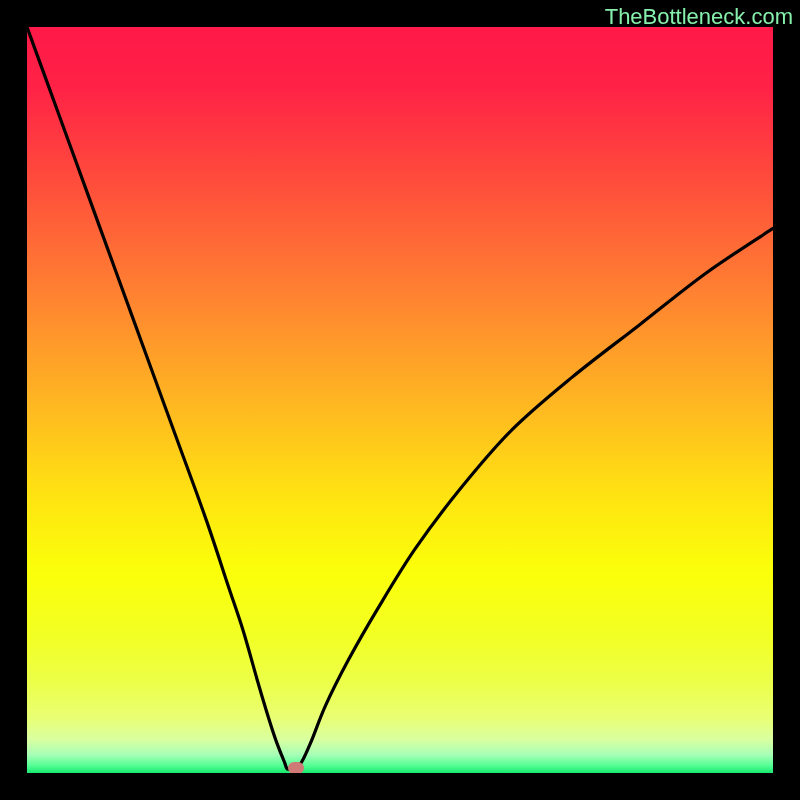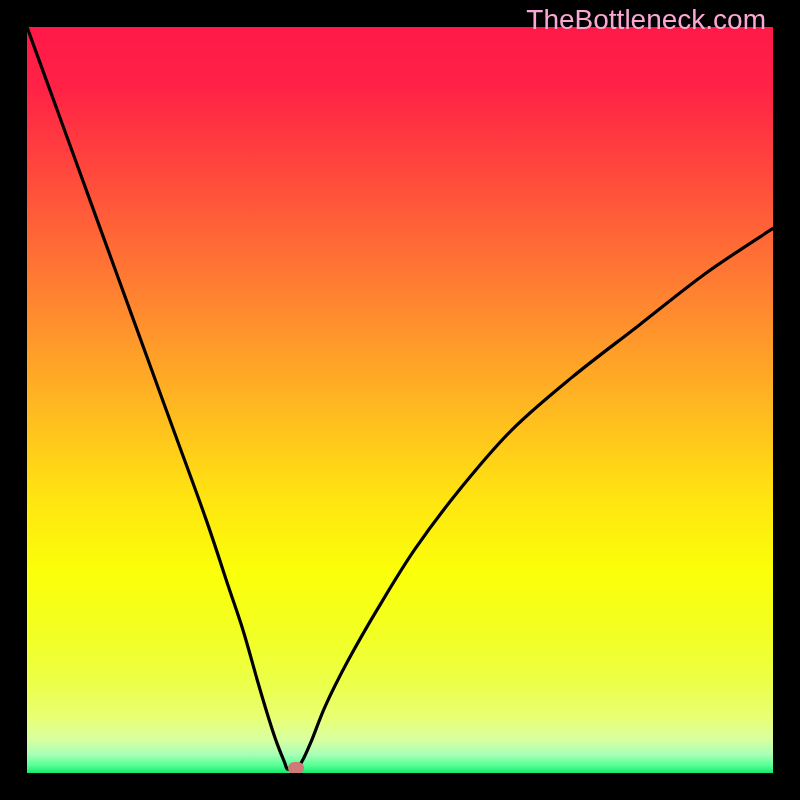--- a/index.html
+++ b/index.html
@@ -41,23 +41,23 @@
     position: absolute;
     width: 16px;
     height: 12px;
     border-radius: 6px;
     background: #cf7a77;
     transform: translate(-50%, -50%);
   }
   .watermark {
     position: absolute;
     top: 4px;
-    right: 34px;
-    color: #f9a8d4;
-    font-size: 28px;
+    right: 7px;
+    color: #86efac;
+    font-size: 22px;
     font-weight: 400;
     letter-spacing: 0px;
     user-select: none;
   }
 </style>
 </head>
 <body>
 
 <div class="frame">
 

